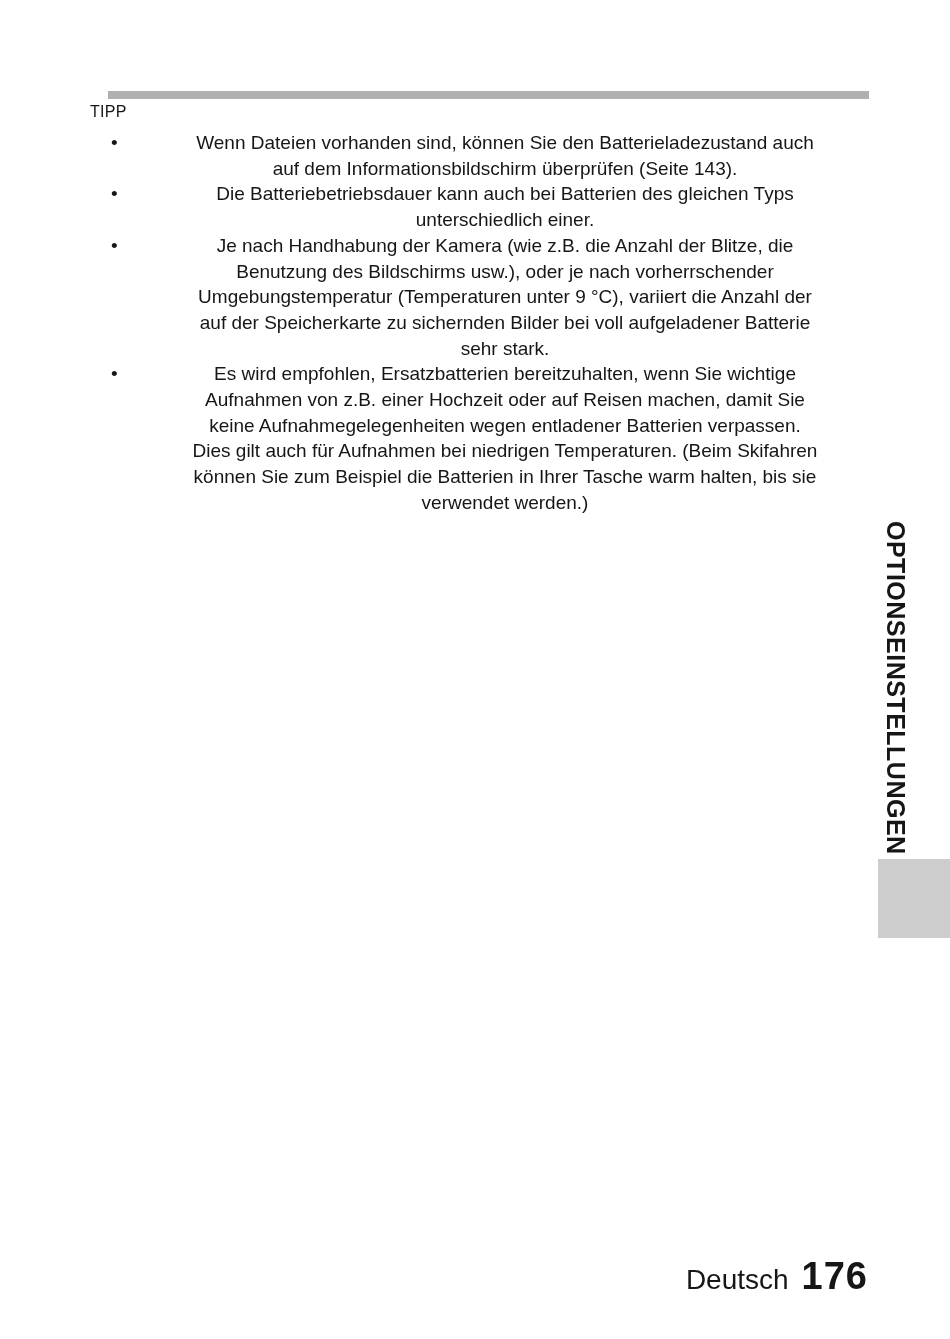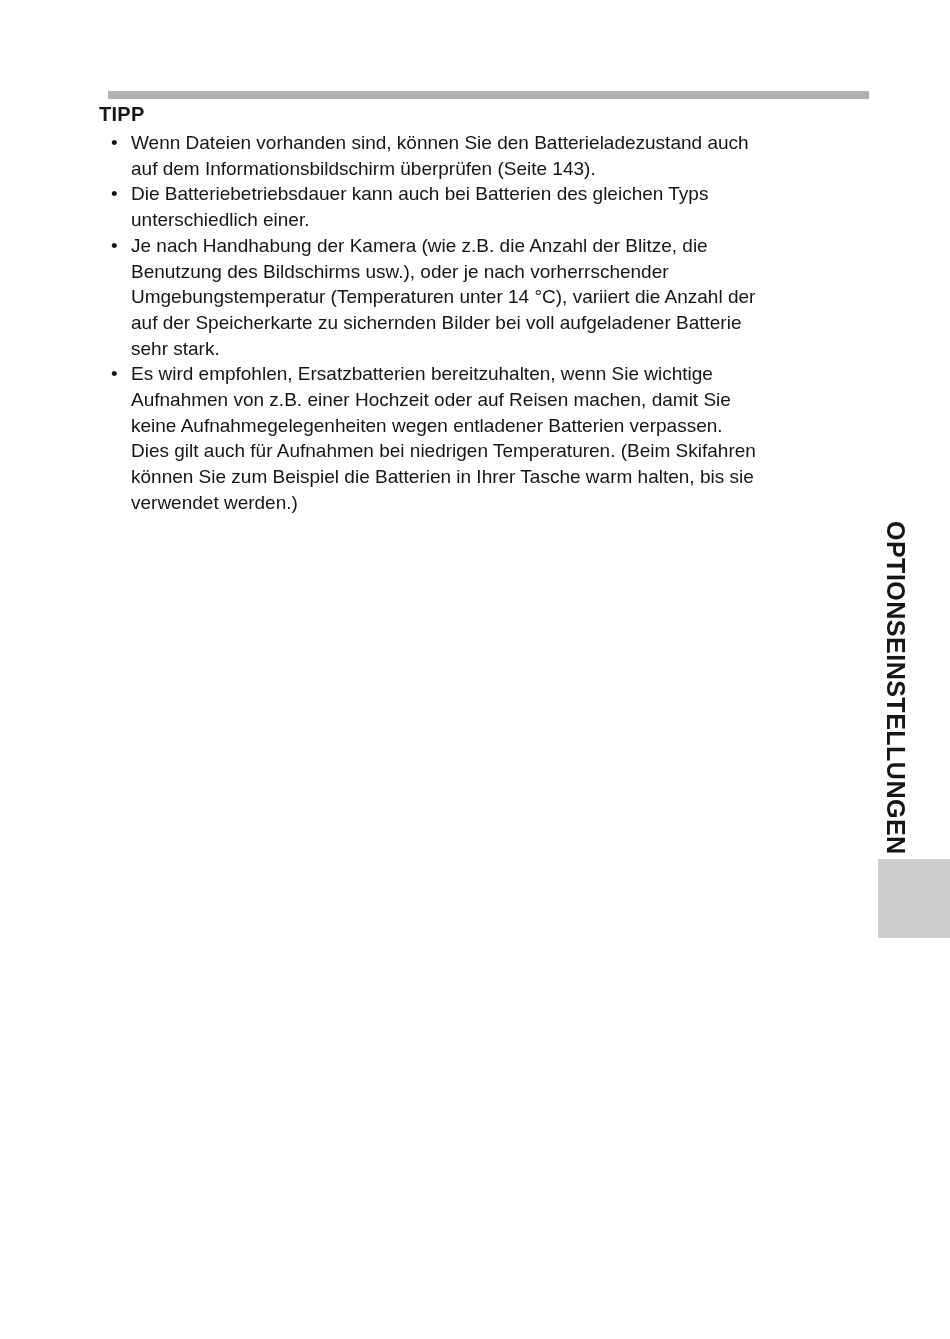--- a/index.html
+++ b/index.html
@@ -15,24 +15,24 @@
   .section-bar {
     position: absolute;
     left: 108px;
     top: 91px;
     width: 761px;
     height: 8px;
     background: var(--bar, #b0b0b0);
   }
   .tip-heading {
     position: absolute;
-    left: 99px;
+    left: 90px;
     top: 103px;
-    font-size: 20px;
-    font-weight: bold;
+    font-size: 16px;
+    font-weight: normal;
     letter-spacing: 0.3px;
   }
   .tip-list {
     position: absolute;
     left: 111px;
     top: 130px;
     width: 768px;
     margin: 0;
     padding: 0;
     list-style: none;
@@ -44,20 +44,21 @@
     align-items: flex-start;
   }
   .bullet {
     flex: 0 0 20px;
     width: 20px;
     font-size: 19px;
   }
   .tip-text {
     white-space: pre-line;
     flex: 1 1 auto;
+    text-align: center;
   }
   .side-label {
     position: absolute;
     left: 881px;
     top: 521px;
     writing-mode: vertical-rl;
     text-orientation: mixed;
     font-size: 25px;
     font-weight: bold;
     letter-spacing: 0.5px;
@@ -99,33 +100,37 @@
     </li>
     <li>
       <span class="bullet">•</span>
       <span class="tip-text">Die Batteriebetriebsdauer kann auch bei Batterien des gleichen Typs
 unterschiedlich einer.</span>
     </li>
     <li>
       <span class="bullet">•</span>
       <span class="tip-text">Je nach Handhabung der Kamera (wie z.B. die Anzahl der Blitze, die
 Benutzung des Bildschirms usw.), oder je nach vorherrschender
-Umgebungstemperatur (Temperaturen unter 14 °C), variiert die Anzahl der
+Umgebungstemperatur (Temperaturen unter 9 °C), variiert die Anzahl der
 auf der Speicherkarte zu sichernden Bilder bei voll aufgeladener Batterie
 sehr stark.</span>
     </li>
     <li>
       <span class="bullet">•</span>
       <span class="tip-text">Es wird empfohlen, Ersatzbatterien bereitzuhalten, wenn Sie wichtige
 Aufnahmen von z.B. einer Hochzeit oder auf Reisen machen, damit Sie
 keine Aufnahmegelegenheiten wegen entladener Batterien verpassen.
 Dies gilt auch für Aufnahmen bei niedrigen Temperaturen. (Beim Skifahren
 können Sie zum Beispiel die Batterien in Ihrer Tasche warm halten, bis sie
 verwendet werden.)</span>
     </li>
   </ul>
 
   <div class="side-label">OPTIONSEINSTELLUNGEN</div>
 
   <div class="side-tab"></div>
 
+  <div class="footer">
+    <span class="footer-lang">Deutsch</span>
+    <span class="footer-page">176</span>
+  </div>
 
 </div>
 
 </body></html>

